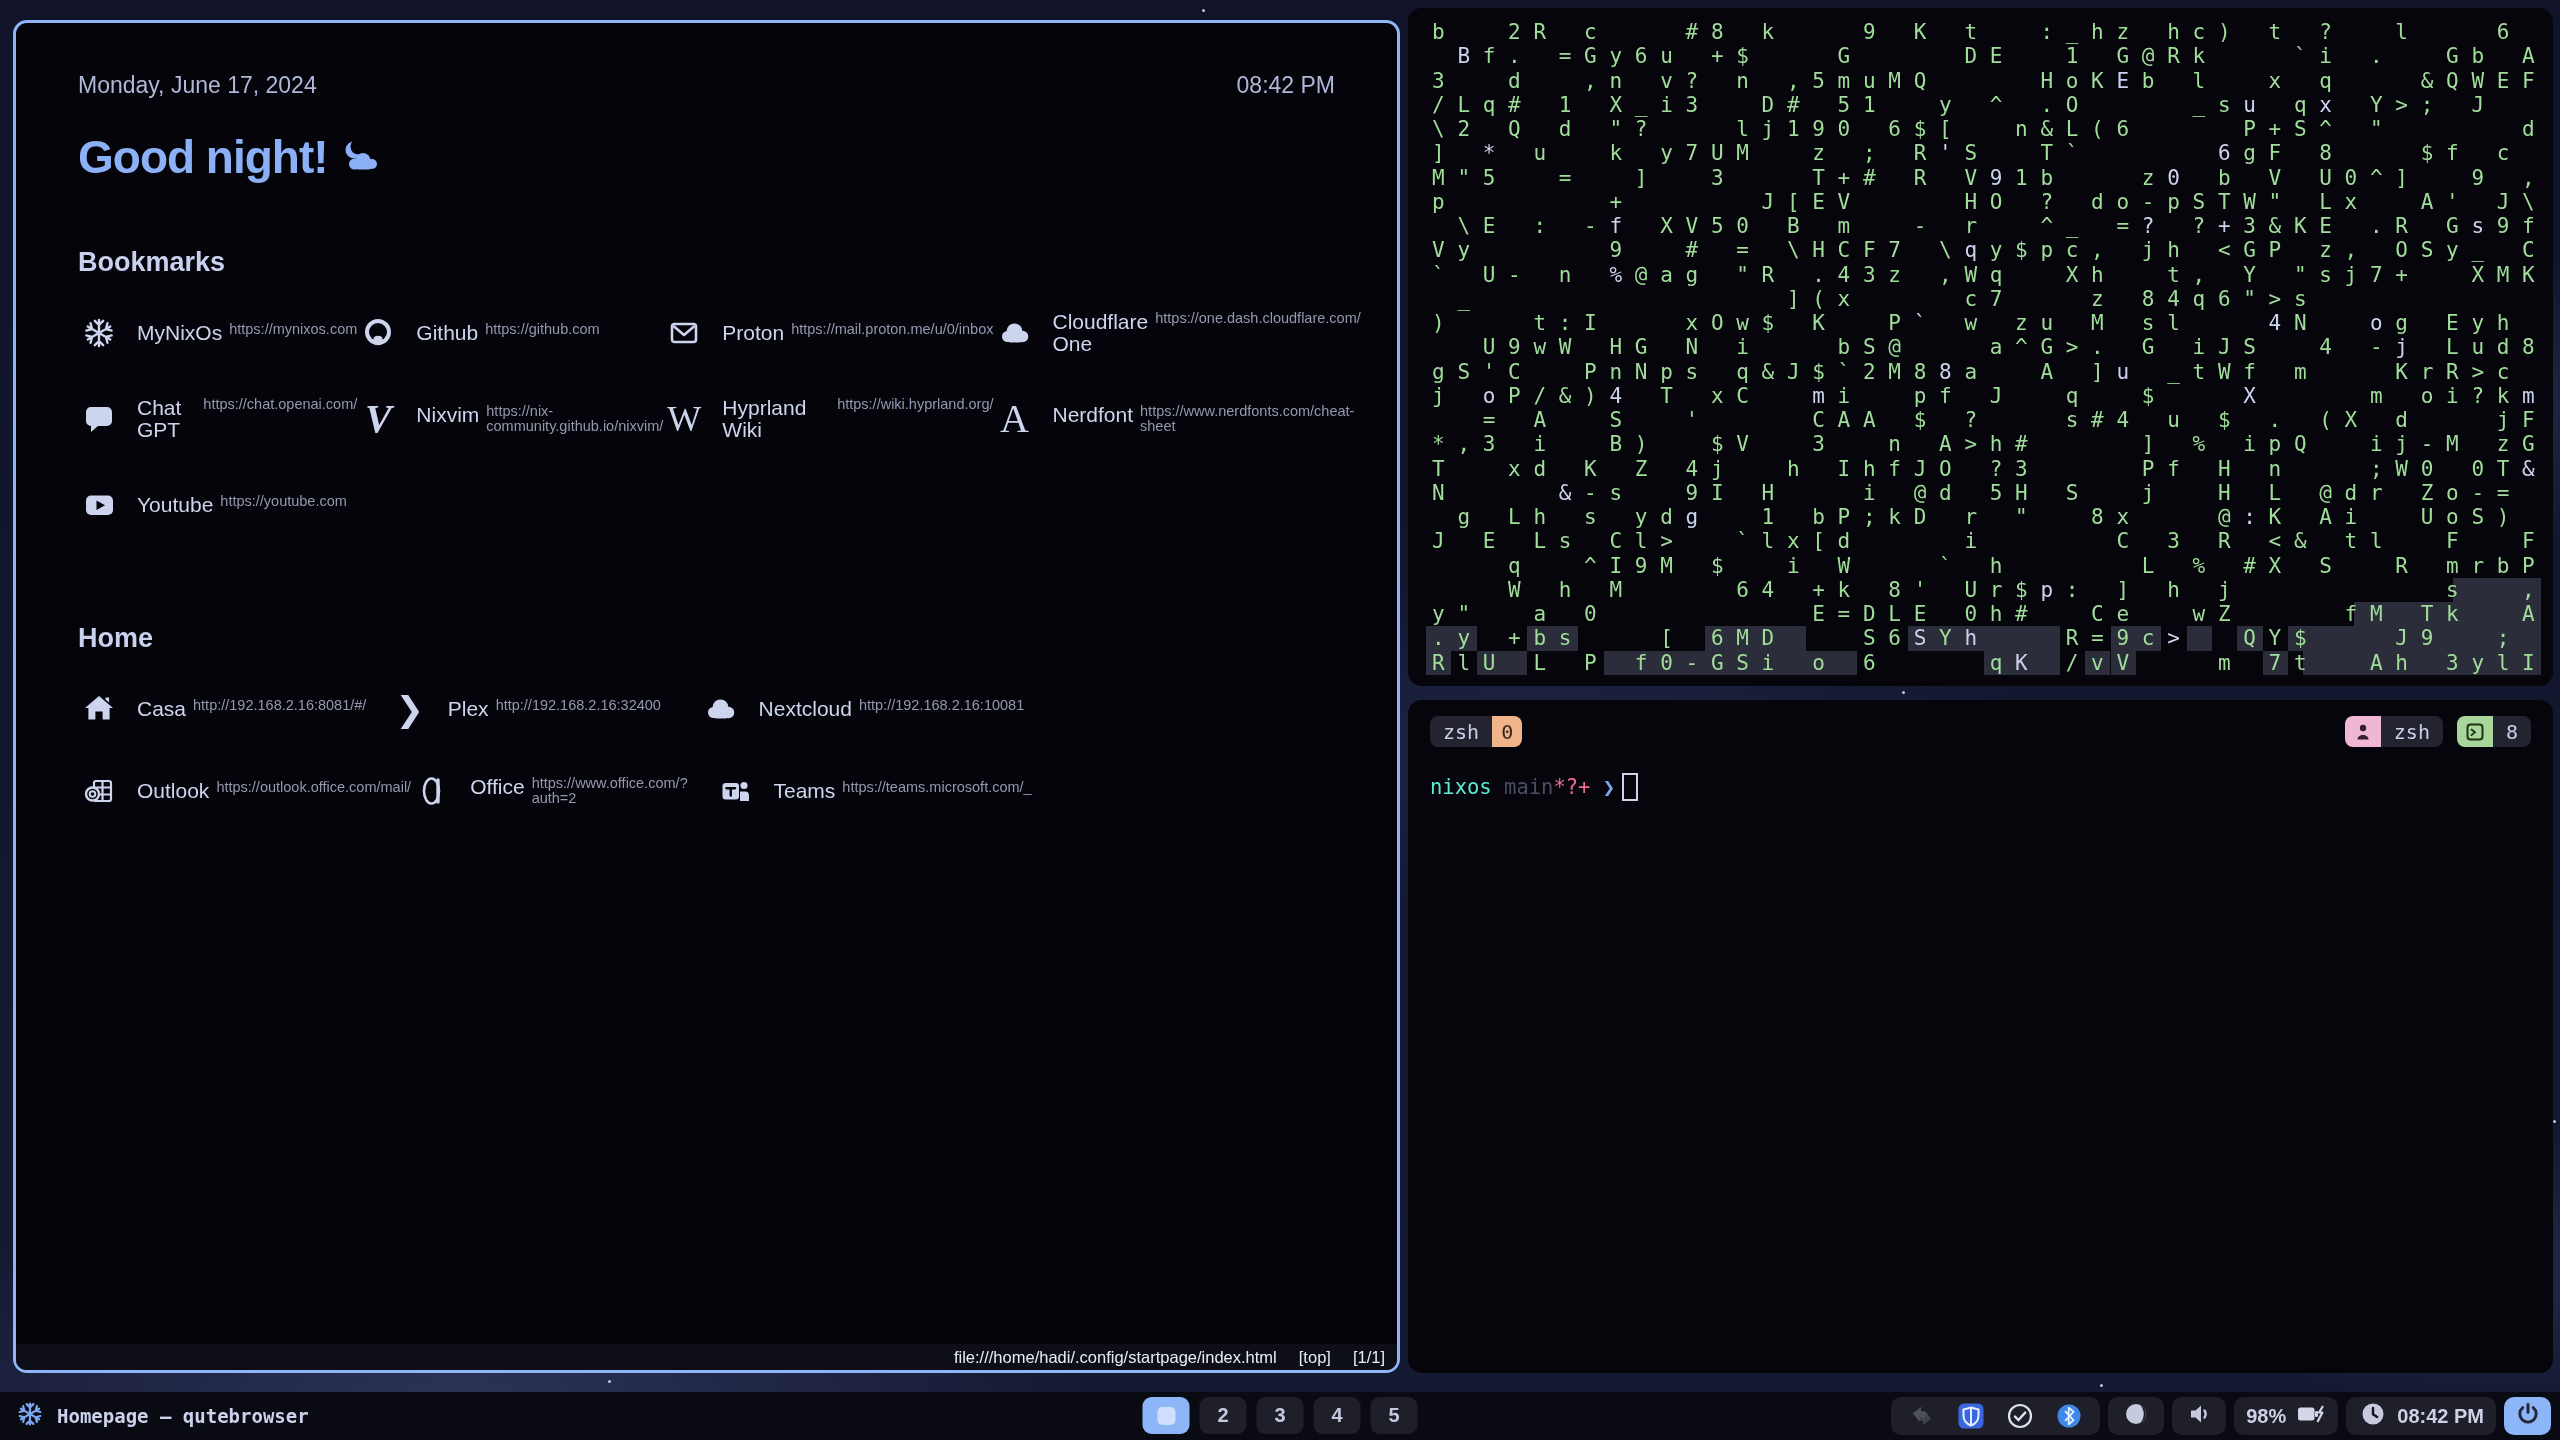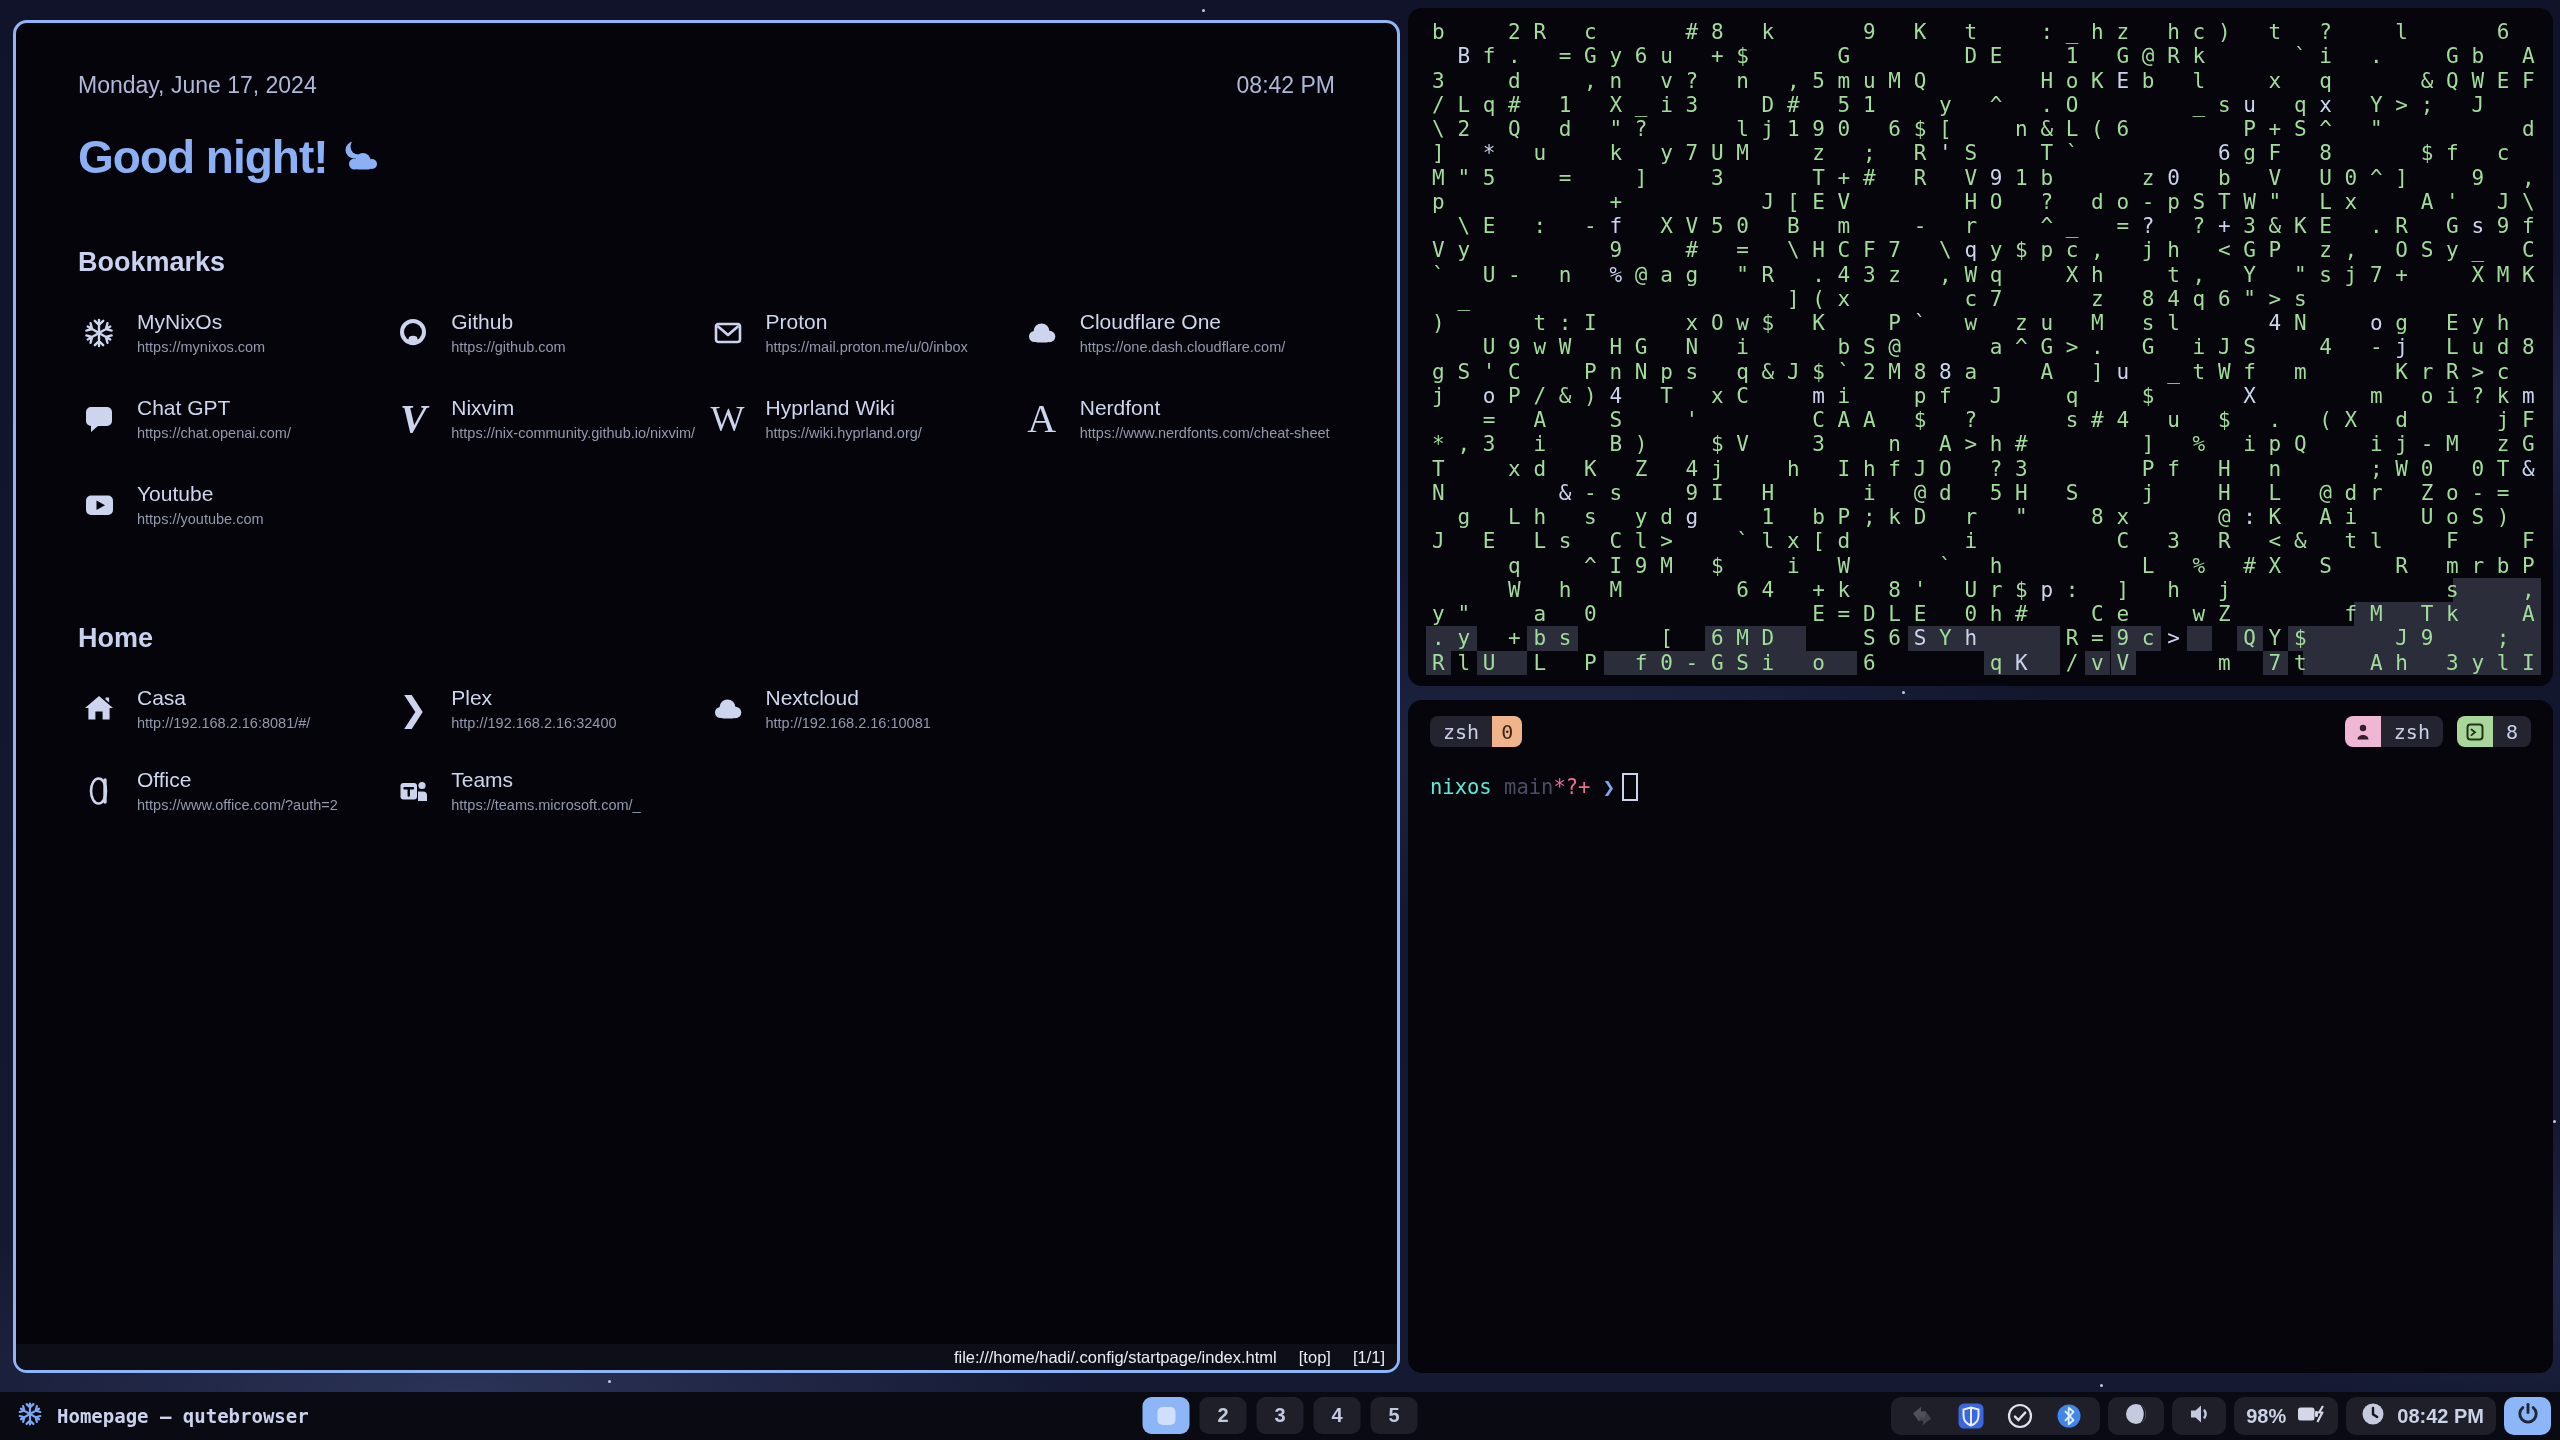--- a/index.html
+++ b/index.html
@@ -22,21 +22,21 @@
     background:#04040a;border:3px solid #8fb5f7;border-radius:14px;box-sizing:border-box;
   }
   #page{position:absolute;left:0;right:0;top:0;bottom:26px;padding:48px 62px 0 62px;overflow:hidden;}
   .hdr{display:flex;justify-content:space-between;color:#b0b8d8;font-size:23px;line-height:28px;}
   .greet{margin-top:30px;display:flex;align-items:center;gap:14px;color:#8cb0f5;font-size:46px;line-height:56px;font-weight:bold;letter-spacing:-1px;}
   .sec-title{margin-top:60px;color:#c8d1ee;font-size:27px;line-height:34px;font-weight:bold;}
   .sec-title.later{margin-top:88px;}
   .items{display:grid;grid-template-columns:repeat(4,1fr);row-gap:30px;margin-top:26px;}
   .item{display:flex;align-items:center;gap:17px;height:56px;cursor:pointer;}
   .item .icn{width:42px;min-width:42px;display:flex;justify-content:center;align-items:center;color:#ccd4ee;}
-  .item .txt{display:flex;flex-direction:column;gap:7px;}
+  .item .txt{display:flex;gap:7px;}
   .item .nm{font-size:21px;color:#ced6ee;line-height:22px;}
   .item .url{font-size:14.5px;color:#9399ae;line-height:15px;}
   .glyph-icon{font-family:"Liberation Serif",serif;color:#ccd4ee;line-height:34px;}
   #statusbar{
     position:absolute;left:0;right:0;bottom:0;height:26px;background:#0d0e17;
     border-radius:0 0 10px 10px;display:flex;align-items:center;justify-content:flex-end;
     color:#e9ecf7;font-size:16.5px;padding-right:12px;box-sizing:border-box;
   }
   #statusbar span{margin-left:22px;}
 
@@ -267,20 +267,37 @@
                 </g>
               </svg>
             </div>
       <div class="txt">
               <span class="nm">Nextcloud</span>
       <span class="url">http://192.168.2.16:10081</span>
             </div>
           </div>
         </div>
         <div class="items">
+          <div class="item">
+            <div class="icn">
+              <svg width="34" height="34" viewBox="0 0 34 34" xmlns="http://www.w3.org/2000/svg">
+                <g fill="none" stroke="#ccd4ee" stroke-width="2.2">
+                  <rect x="12" y="7" width="17" height="20" rx="2"></rect>
+   <path d="M12 13.5h17 M12 20.5h17 M20.5 7v20"></path>
+                </g>
+                <circle cx="10.5" cy="20" r="7" fill="#05050c"></circle>
+   <circle cx="10.5" cy="20" r="6.5" fill="none" stroke="#ccd4ee" stroke-width="2.4"></circle>
+                <circle cx="10.5" cy="20" r="2.8" fill="none" stroke="#ccd4ee" stroke-width="2"></circle>
+              </svg>
+            </div>
+      <div class="txt">
+              <span class="nm">Outlook</span>
+      <span class="url">https://outlook.office.com/mail/</span>
+            </div>
+          </div>
           <div class="item">
             <div class="icn">
               <svg width="34" height="34" viewBox="0 0 34 34" xmlns="http://www.w3.org/2000/svg">
                 <ellipse cx="16.5" cy="17" rx="7.5" ry="12.5" fill="none" stroke="#ccd4ee" stroke-width="2.6"></ellipse>
    <path d="M23 6 v22" stroke="#ccd4ee" stroke-width="3.4" stroke-linecap="round"></path>
               </svg>
             </div>
       <div class="txt">
               <span class="nm">Office</span>
       <span class="url">https://www.office.com/?auth=2</span>

